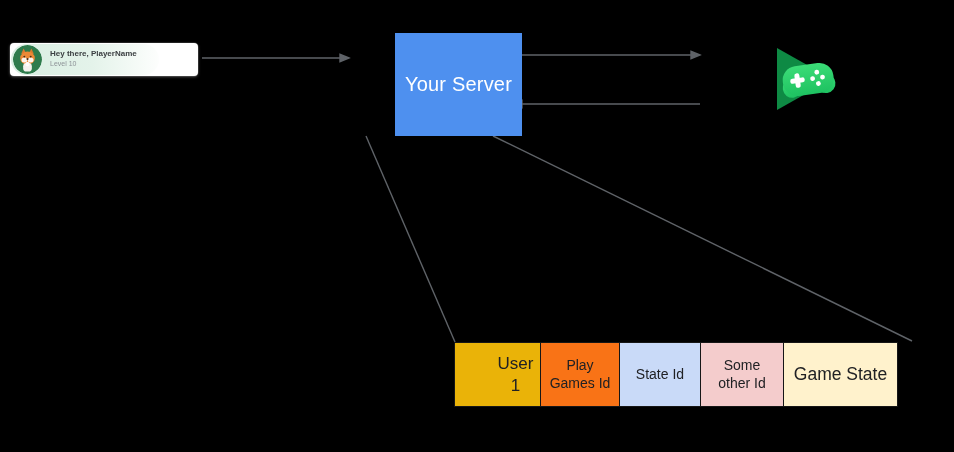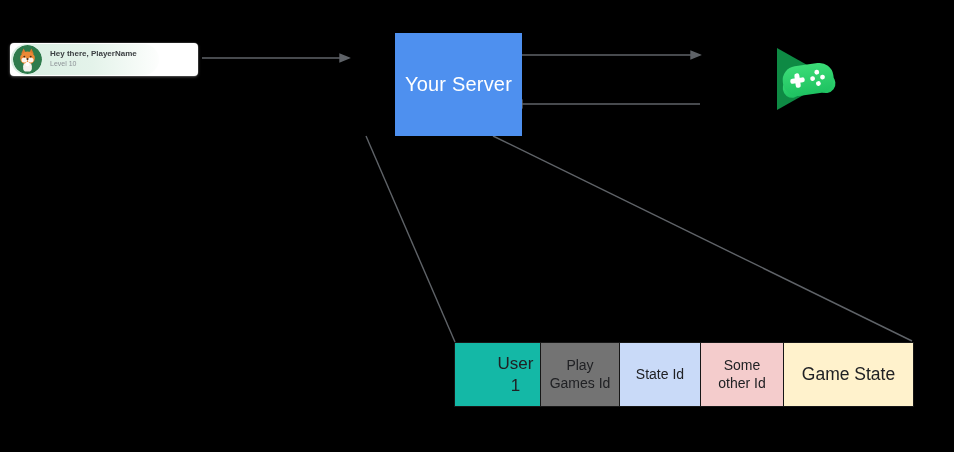--- a/index.html
+++ b/index.html
@@ -45,21 +45,21 @@
   }
   table.id-table td{
     border:1.6px solid #161616;height:64px;box-sizing:border-box;
     text-align:center;vertical-align:middle;color:#202124;
     white-space:pre-line;line-height:1.25;padding:0;
   }
   td.c0{width:86px;font-size:17px;}
   td.c1{width:79px;font-size:14px;}
   td.c2{width:81px;font-size:14px;}
   td.c3{width:83px;font-size:14px;text-align:left;padding-left:13px;}
-  td.c4{width:130px;font-size:17.5px;}
+  td.c4{width:114px;font-size:17.5px;}
 </style>
 </head>
 <body>
 
 <svg id="connector-layer" viewBox="0 0 954 452" xmlns="http://www.w3.org/2000/svg">
   <g stroke="#5f6368" stroke-width="1.4" fill="#5f6368">
     <g>
       <line x1="202" y1="58" x2="340" y2="58"></line>
       <polygon points="349,58 340,54.3 340,61.7"></polygon>
     </g>
@@ -122,22 +122,22 @@
       <circle cx="42.5" cy="39.2" r="2.4" fill="#ffffff"></circle>
       <circle cx="52.5" cy="39.2" r="2.4" fill="#ffffff"></circle>
       <circle cx="47.5" cy="44.9" r="2.4" fill="#ffffff"></circle>
     </g>
   </svg>
 </div>
 
 <table class="id-table">
   <tbody>
       <tr>
-    <td class="c0" style="background-color: #14b8a6; padding-left: 36px;">User 1</td>
-    <td class="c1" style="background-color: #737373;">Play
+    <td class="c0" style="background-color: #eab308; padding-left: 36px;">User 1</td>
+    <td class="c1" style="background-color: #f97316;">Play
 Games Id</td>
     <td class="c2" style="background-color: rgb(201, 218, 248);">State Id</td>
     <td class="c3" style="background-color: rgb(244, 204, 204);">Some
 other Id</td>
     <td class="c4" style="background-color: rgb(255, 242, 204);">Game State</td>
   </tr>
 </tbody>
   </table>
 
 </body></html>

